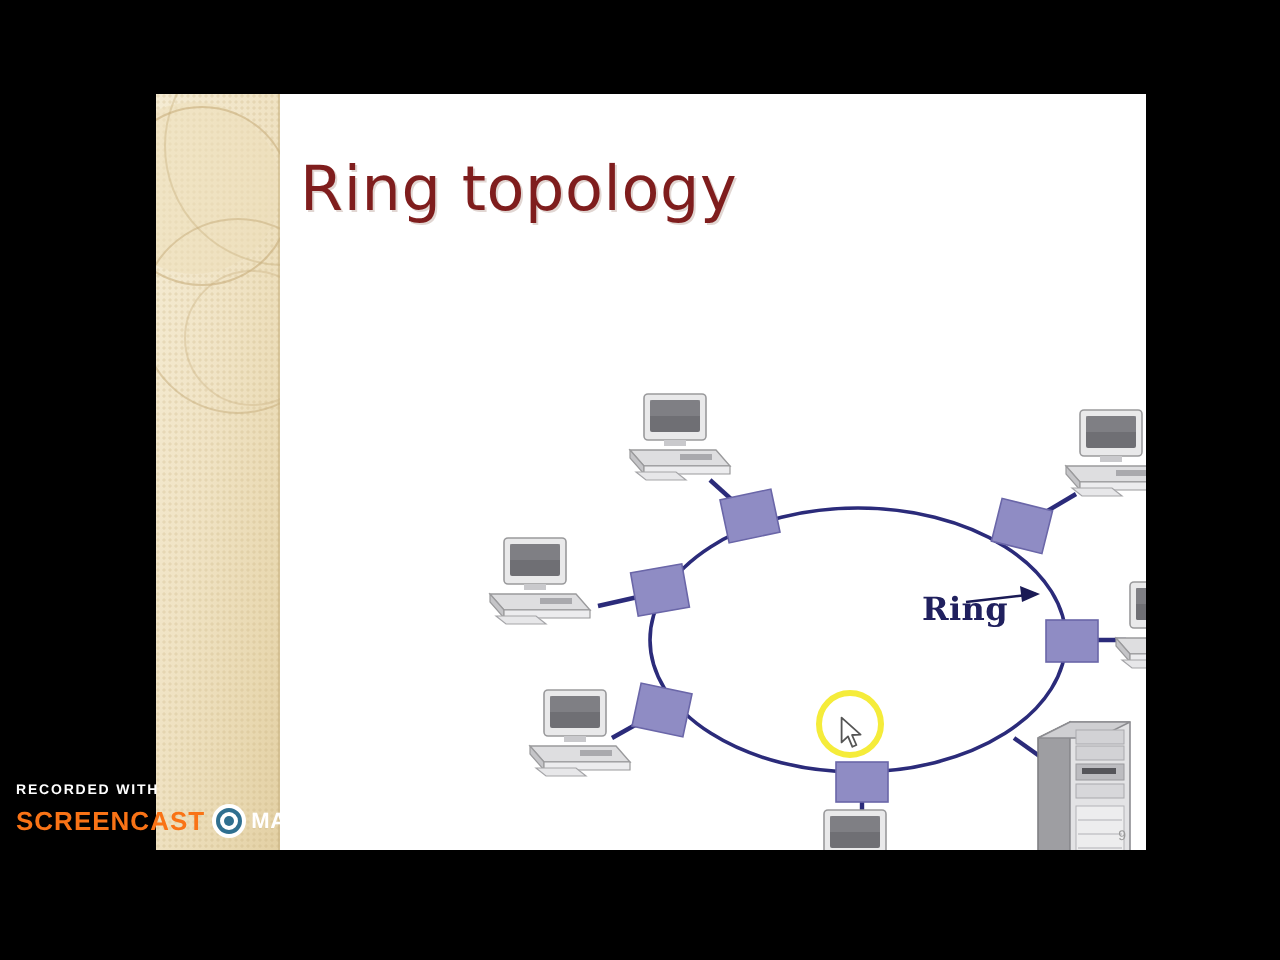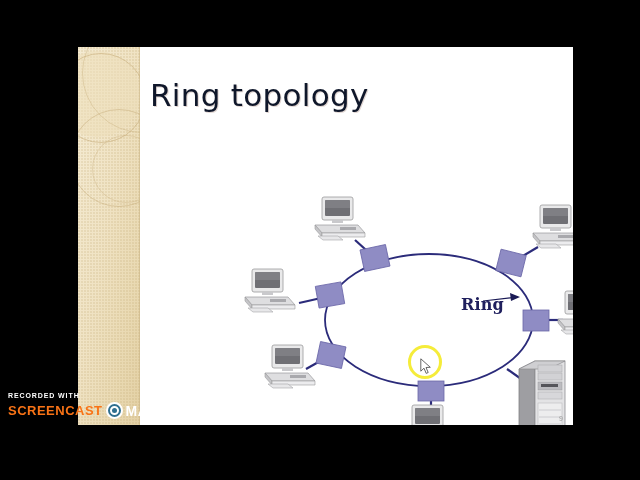--- a/index.html
+++ b/index.html
@@ -75,21 +75,21 @@
 
   
   #slide-title {
     position: absolute;
     left: 72px;
     top: 30px;
     font-family: "DejaVu Sans", sans-serif;
     font-size: 31px;
     font-weight: 400;
     letter-spacing: 0.3px;
-    color: #0f172a;
+    color: #7f1d1d;
     text-shadow: 1px 1px 0 rgba(120,70,50,0.22);
     white-space: nowrap;
   }
 
   
   #diagram {
     position: absolute;
     left: 62px;
     top: 60px;
     width: 433px;
@@ -199,21 +199,21 @@
     border: 2.2px solid #2f6f8f;
     display: flex; align-items: center; justify-content: center;
     box-sizing: border-box;
   }
   #wm-logo .dot {
     width: 5px; height: 5px; border-radius: 50%; background: #2f6f8f;
   }
   #wm-matic {
     font-family: "Liberation Sans", sans-serif;
     font-weight: bold;
-    font-size: 14px;
+    font-size: 11px;
     letter-spacing: 0.4px;
     color: #ffffff;
   }
 </style>
 </head>
 <body>
 
 <div id="screen">
 
   <div id="slide">

